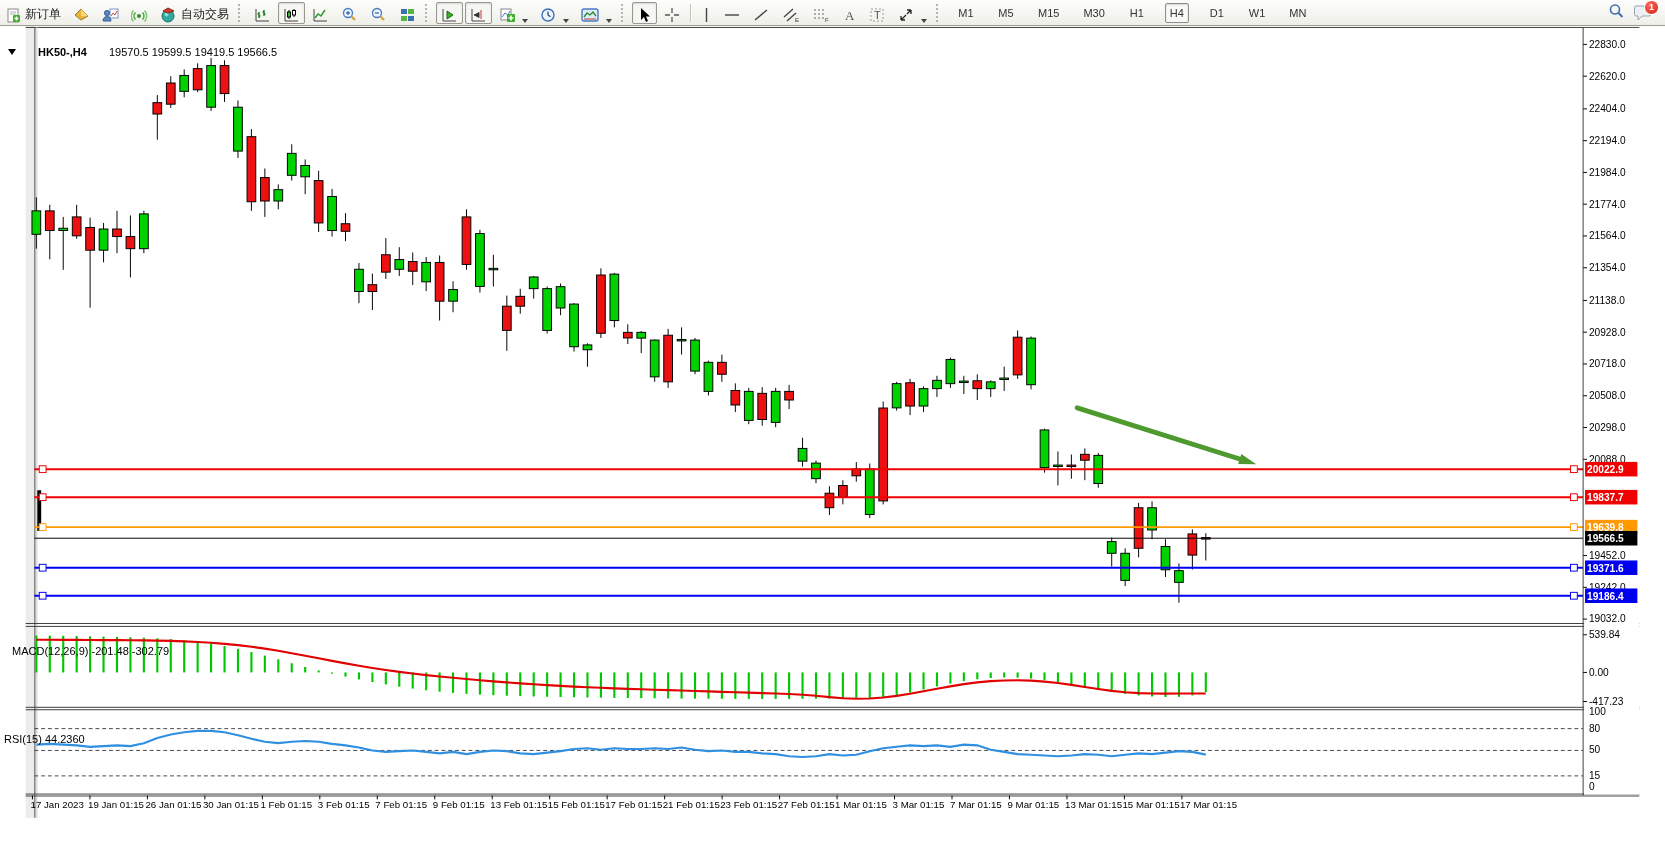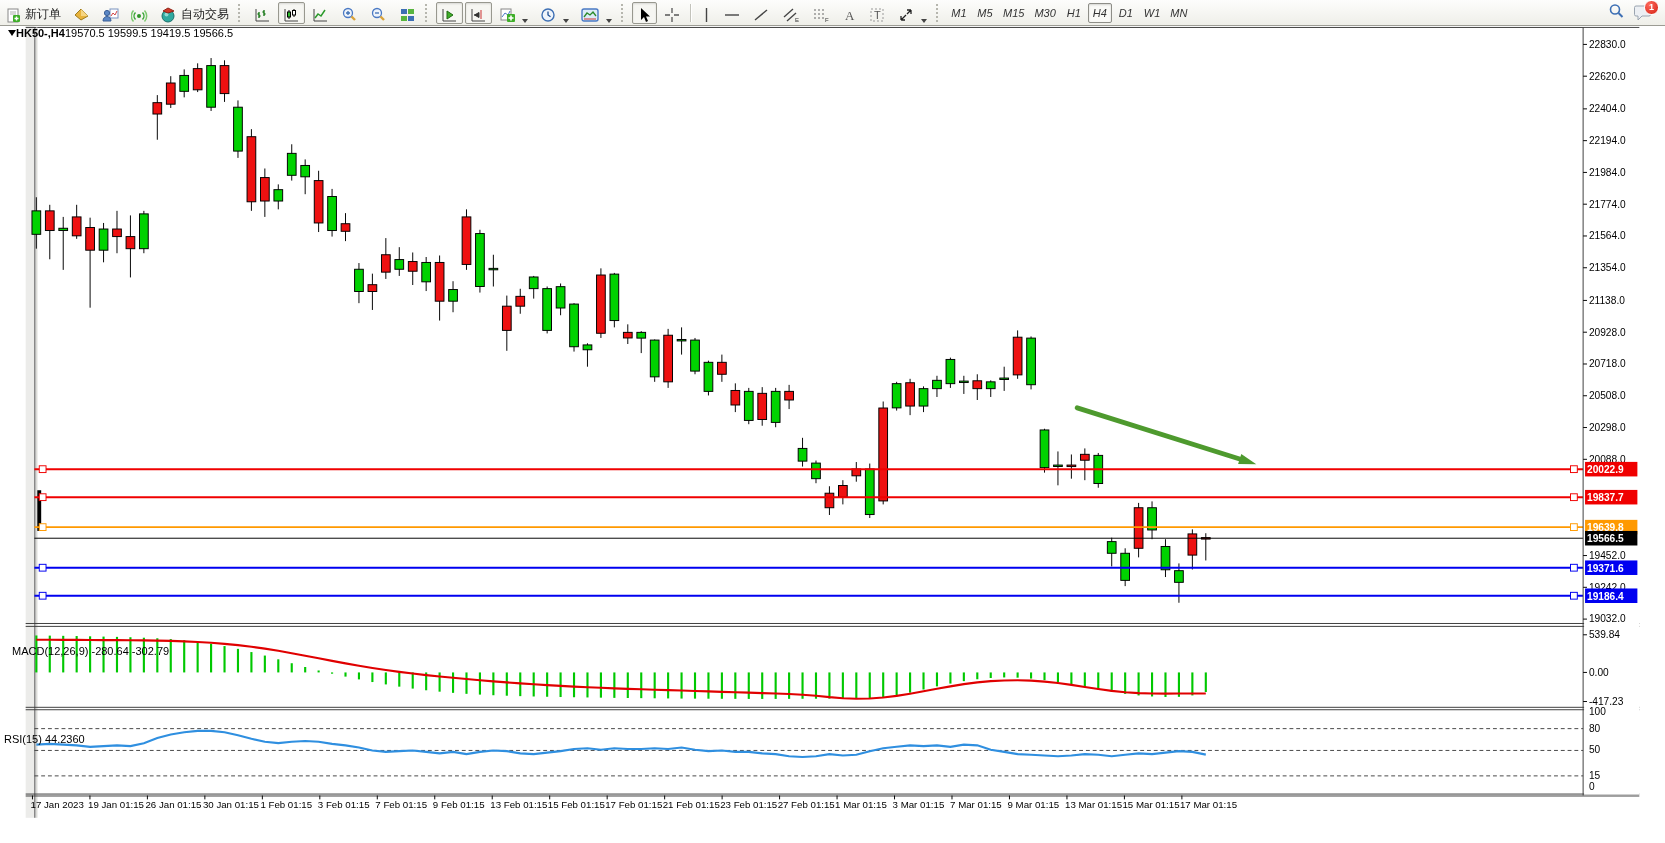--- a/index.html
+++ b/index.html
@@ -9,35 +9,35 @@
   
   #toolbar{position:absolute;left:0;top:0;width:1665px;height:25px;
     background:linear-gradient(#fdfdfc,#efefe9);border-bottom:1px solid #9c9c94;
     display:flex;align-items:center;font-size:12px;color:#222;}
   .tb-btn{display:flex;align-items:flex-end;gap:4px;height:22px;padding:0 4px;margin:0 1px;
     border:1px solid transparent;border-radius:2px;box-sizing:border-box;}
   .tb-btn.active{background:#f6f6f2;border-color:#98988f;box-shadow:inset 0 1px 2px rgba(0,0,0,.12);}
   .tb-btn svg{display:block;}
   .tb-sep{width:1px;height:18px;background:#c3c3bb;border-right:1px solid #fff;margin:0 3px;}
   .tb-grip{width:5px;height:18px;margin:0 3px;border-left:2px dotted #b6b6ae;}
-  .tf-btn{height:20px;min-width:24px;padding:0 3px;margin:0 1px;display:flex;align-items:center;justify-content:center;
-    font-size:11px;color:#333;border:1px solid transparent;border-radius:2px;box-sizing:border-box;font-style:italic;}
+  .tf-btn{height:20px;min-width:24px;padding:0 3px;margin:0 8px;display:flex;align-items:center;justify-content:center;
+    font-size:11px;color:#333;border:1px solid transparent;border-radius:2px;box-sizing:border-box;}
   .tf-btn.active{background:#fafaf7;border-color:#8e8e88;box-shadow:inset 0 1px 2px rgba(0,0,0,.15);}
   #tb-right{margin-left:auto;display:flex;align-items:center;padding-right:10px;gap:8px;}
   #chat-wrap{position:relative;width:22px;height:20px;}
   #chat-badge{position:absolute;right:-4px;top:-3px;min-width:13px;height:13px;border-radius:8px;
     background:radial-gradient(circle at 35% 30%,#ff6a5e,#d31f10);color:#fff;font-size:9px;font-weight:bold;
     display:flex;align-items:center;justify-content:center;border:1px solid #fff;}
   .caret{width:0;height:0;border-left:3px solid transparent;border-right:3px solid transparent;border-top:4px solid #444;margin-left:2px;}
 
   
   #chart-area{position:absolute;left:0;top:26px;width:1665px;height:817px;text-align:center;}
   #chart-svg{position:absolute;left:0;top:0;}
-  #chart-title{position:absolute;left:8px;top:1px;font-size:11px;font-weight:bold;color:#000;
-    display:flex;align-items:center;gap:0;}
+  #chart-title{position:absolute;left:8px;top:20px;font-size:11px;font-weight:bold;color:#000;
+    display:flex;align-items:center;gap:22px;}
   #title-tri{width:0;height:0;border-left:4px solid transparent;border-right:4px solid transparent;border-top:6px solid #000;}
   .ind-label{position:absolute;font-size:11px;color:#000;}
   #macd-label{left:12px;top:619px;}
   #rsi-label{left:4px;top:707px;}
 </style>
 </head>
 <body>
 
 <div id="app">
 
@@ -710,16 +710,16 @@
         <line x1="1133.7" y1="820" x2="1133.7" y2="824" stroke="#000"></line>
         <text x="1131.7" y="833" font-size="10" fill="#000" font-family="&quot;Liberation Sans&quot;,&quot;DejaVu Sans&quot;,sans-serif">15 Mar 01:15</text>
         <line x1="1193" y1="820" x2="1193" y2="824" stroke="#000"></line>
         <text x="1191" y="833" font-size="10" fill="#000" font-family="&quot;Liberation Sans&quot;,&quot;DejaVu Sans&quot;,sans-serif">17 Mar 01:15</text>
       </svg>
     <div id="chart-title">
       <span id="title-tri"></span>
       <span>HK50-,H4</span>
       <span style="font-weight:normal">19570.5 19599.5 19419.5 19566.5</span>
     </div>
-    <div class="ind-label" id="macd-label">MACD(12,26,9) -280.64 -302.79</div>
+    <div class="ind-label" id="macd-label">MACD(12,26,9) -201.48 -302.79</div>
     <div class="ind-label" id="rsi-label">RSI(15) 44.2360</div>
   </div>
 </div>
 
 </body></html>

